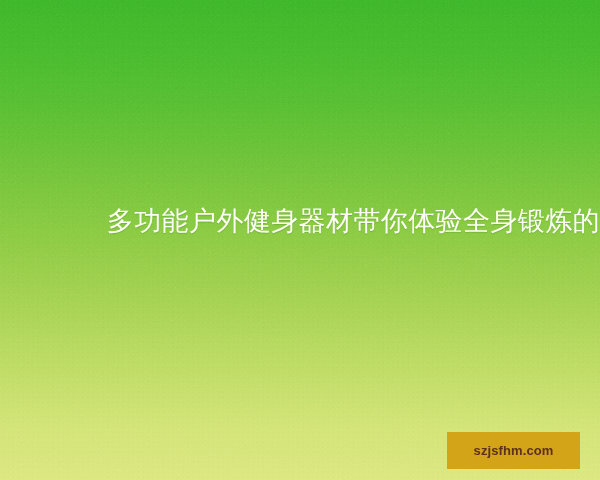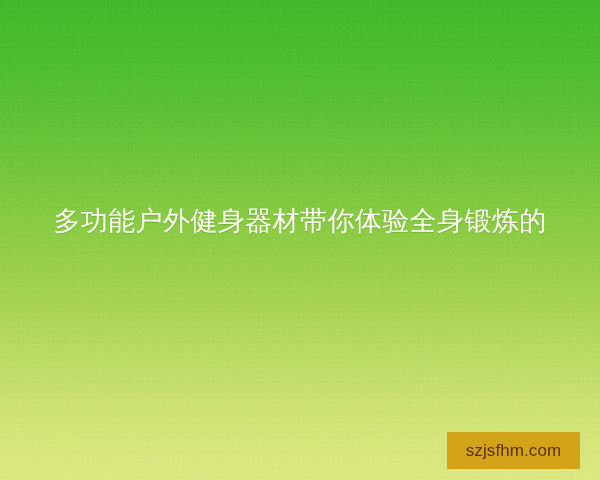--- a/index.html
+++ b/index.html
@@ -56,21 +56,21 @@
       radial-gradient(circle at 84% 77%, rgba(255,255,255,0.18) 0 1px, transparent 1px);
     background-size: 7px 7px, 5px 5px, 9px 9px;
   }
 
   
   #headline {
     position: absolute;
     left: 0;
     right: 0;
     top: 202px;
-    text-align: center;
+    text-align: right;
     color: #fdfff6;
     font-size: 27px;
     line-height: 39px;
     letter-spacing: 0.4px;
     font-weight: 400;
     text-shadow: 0 1px 1px rgba(60,110,20,0.28);
     white-space: nowrap;
   }
   #headline .hl-line {
     display: block;
@@ -83,24 +83,24 @@
     top: 432px;
     width: 133px;
     height: 37px;
     background: #d3a417;
     display: flex;
     align-items: center;
     justify-content: center;
   }
   #watermark-badge .wm-text {
     color: #5c2f20;
-    font-size: 17px;
+    font-size: 13px;
     line-height: 17px;
     letter-spacing: 0.1px;
-    font-weight: 400;
+    font-weight: 700;
     font-family: "Liberation Sans", "DejaVu Sans", sans-serif;
   }
 </style>
 </head>
 <body>
 
 <div id="stage">
 
   <div id="bg-gradient"></div>
 

